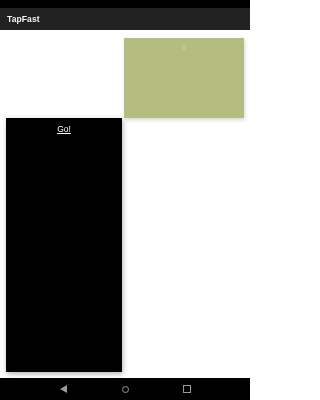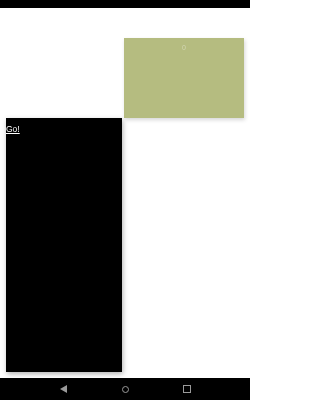--- a/index.html
+++ b/index.html
@@ -94,21 +94,21 @@
     height: 254px;
     background: #000000;
     box-shadow: 1px 2px 5px rgba(0,0,0,0.30);
     overflow: hidden;
   }
   .game-panel-label {
     position: absolute;
     left: 0;
     top: 6px;
     width: 100%;
-    text-align: left;
+    text-align: center;
     color: #ffffff;
     font-size: 8.5px;
     line-height: 1.2;
     white-space: nowrap;
     text-decoration: underline;
   }
 
   
   .nav-bar {
     position: absolute;
@@ -146,20 +146,23 @@
     box-sizing: border-box;
   }
 </style>
 </head>
 <body>
 
 <div id="device">
 
   <div class="status-strip"></div>
 
+  <div class="app-bar">
+    <div class="app-bar-title">TapFast</div>
+  </div>
 
   <div class="content">
 
     <div class="olive-panel">
       <div class="olive-panel-label">0</div>
     </div>
 
     <div class="game-panel">
       <div class="game-panel-label">Go!</div>
     </div>

